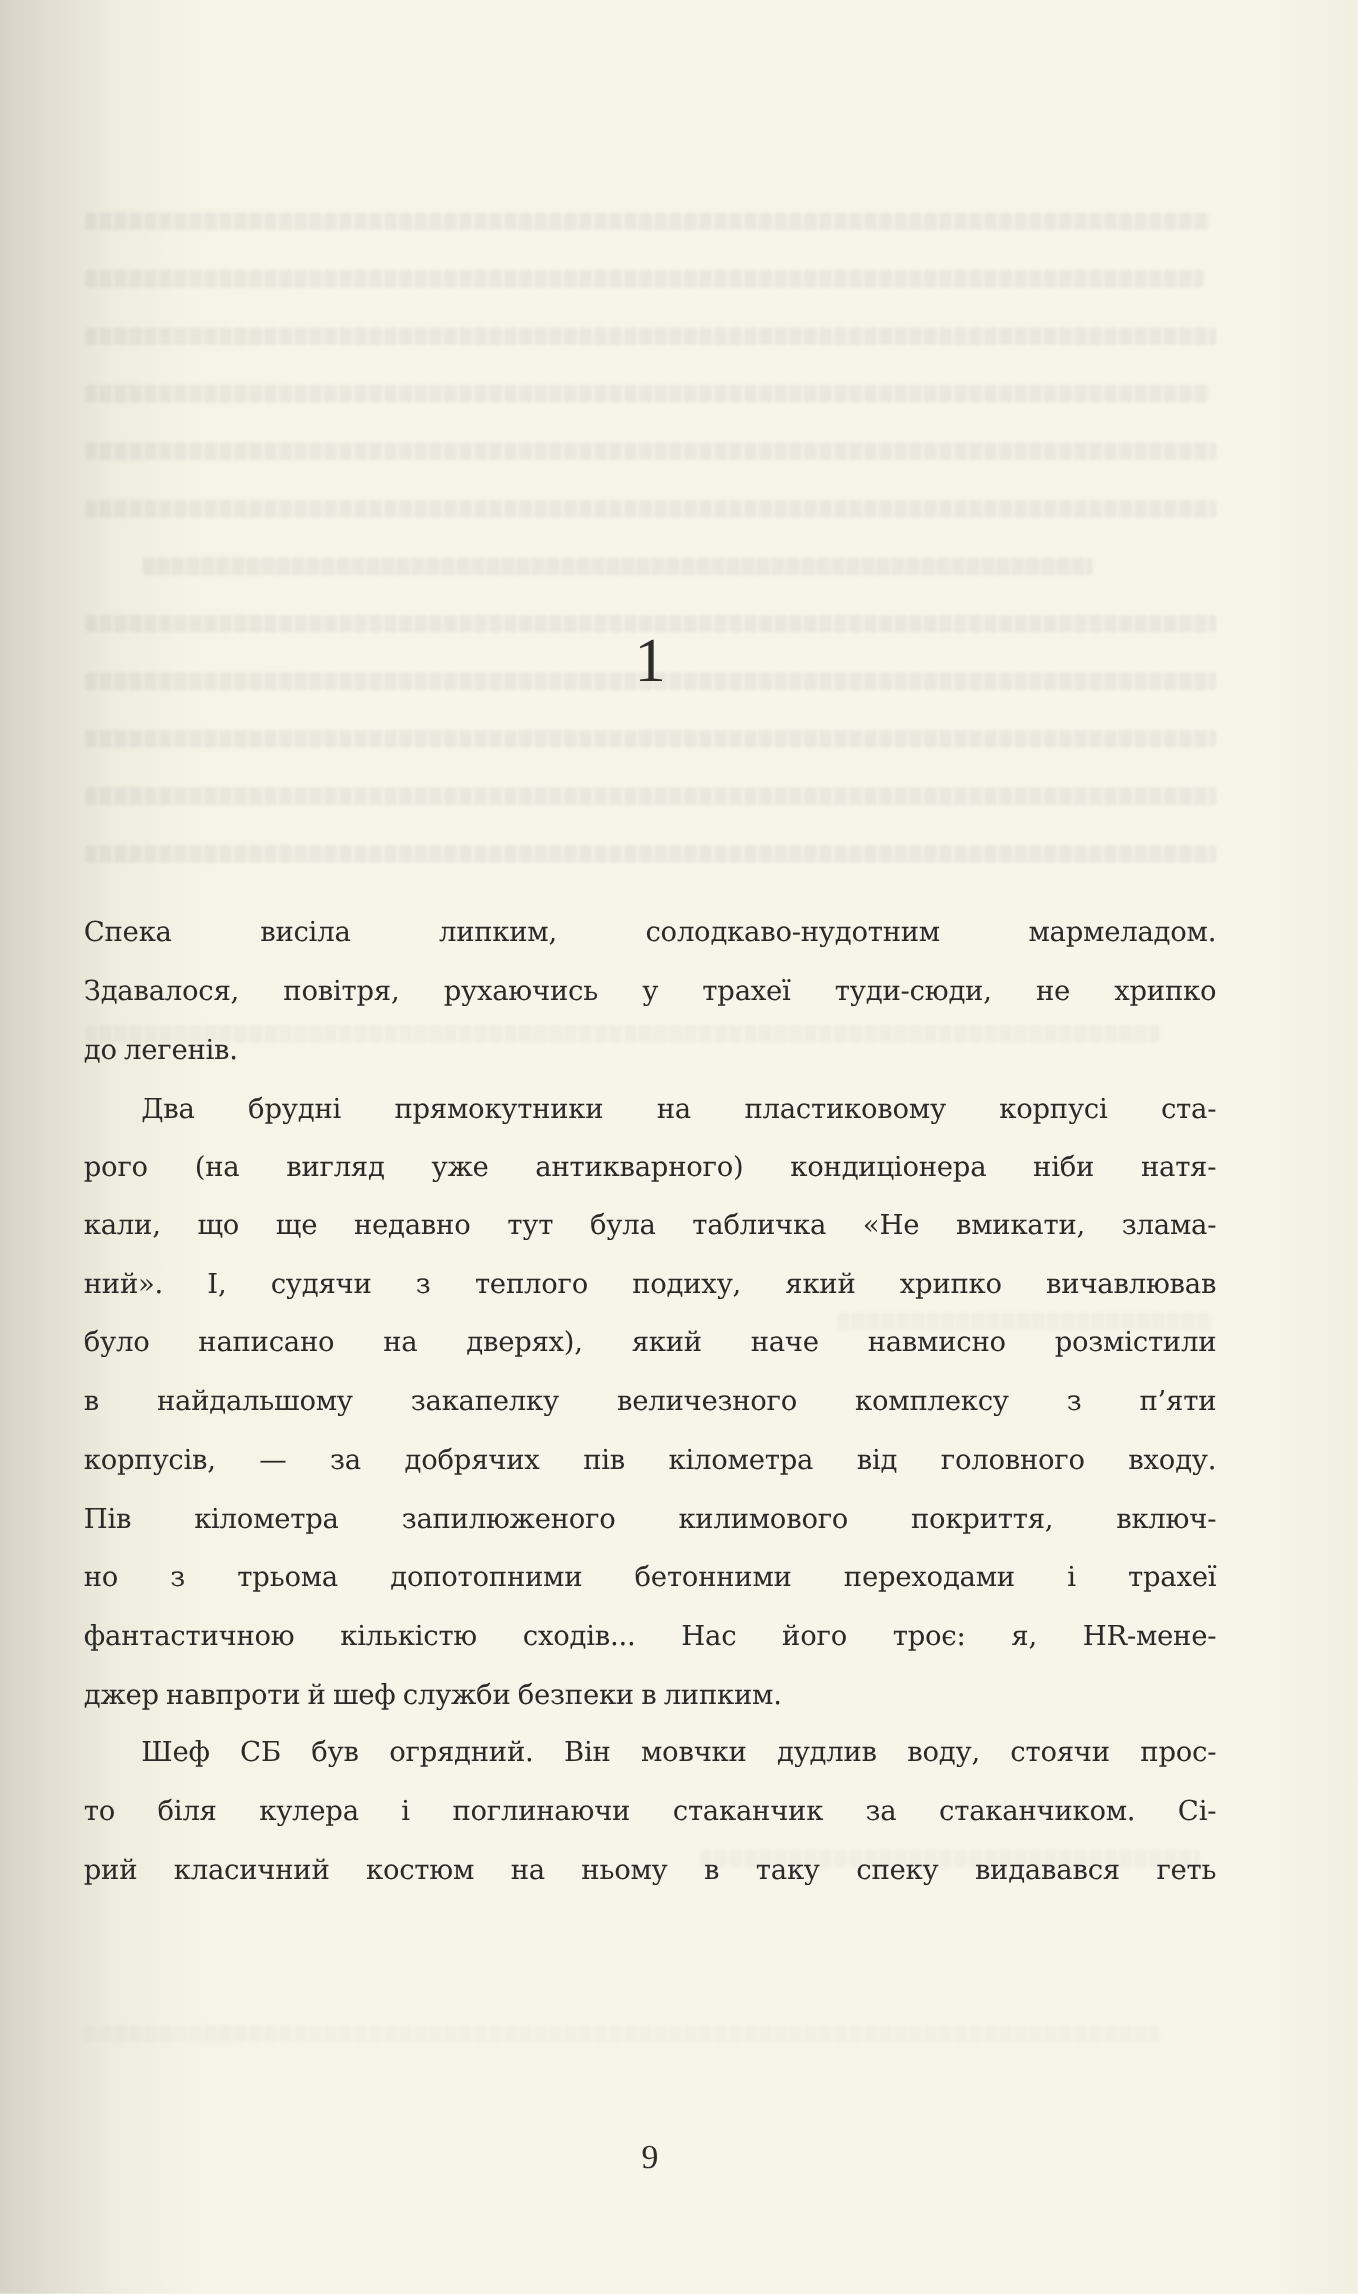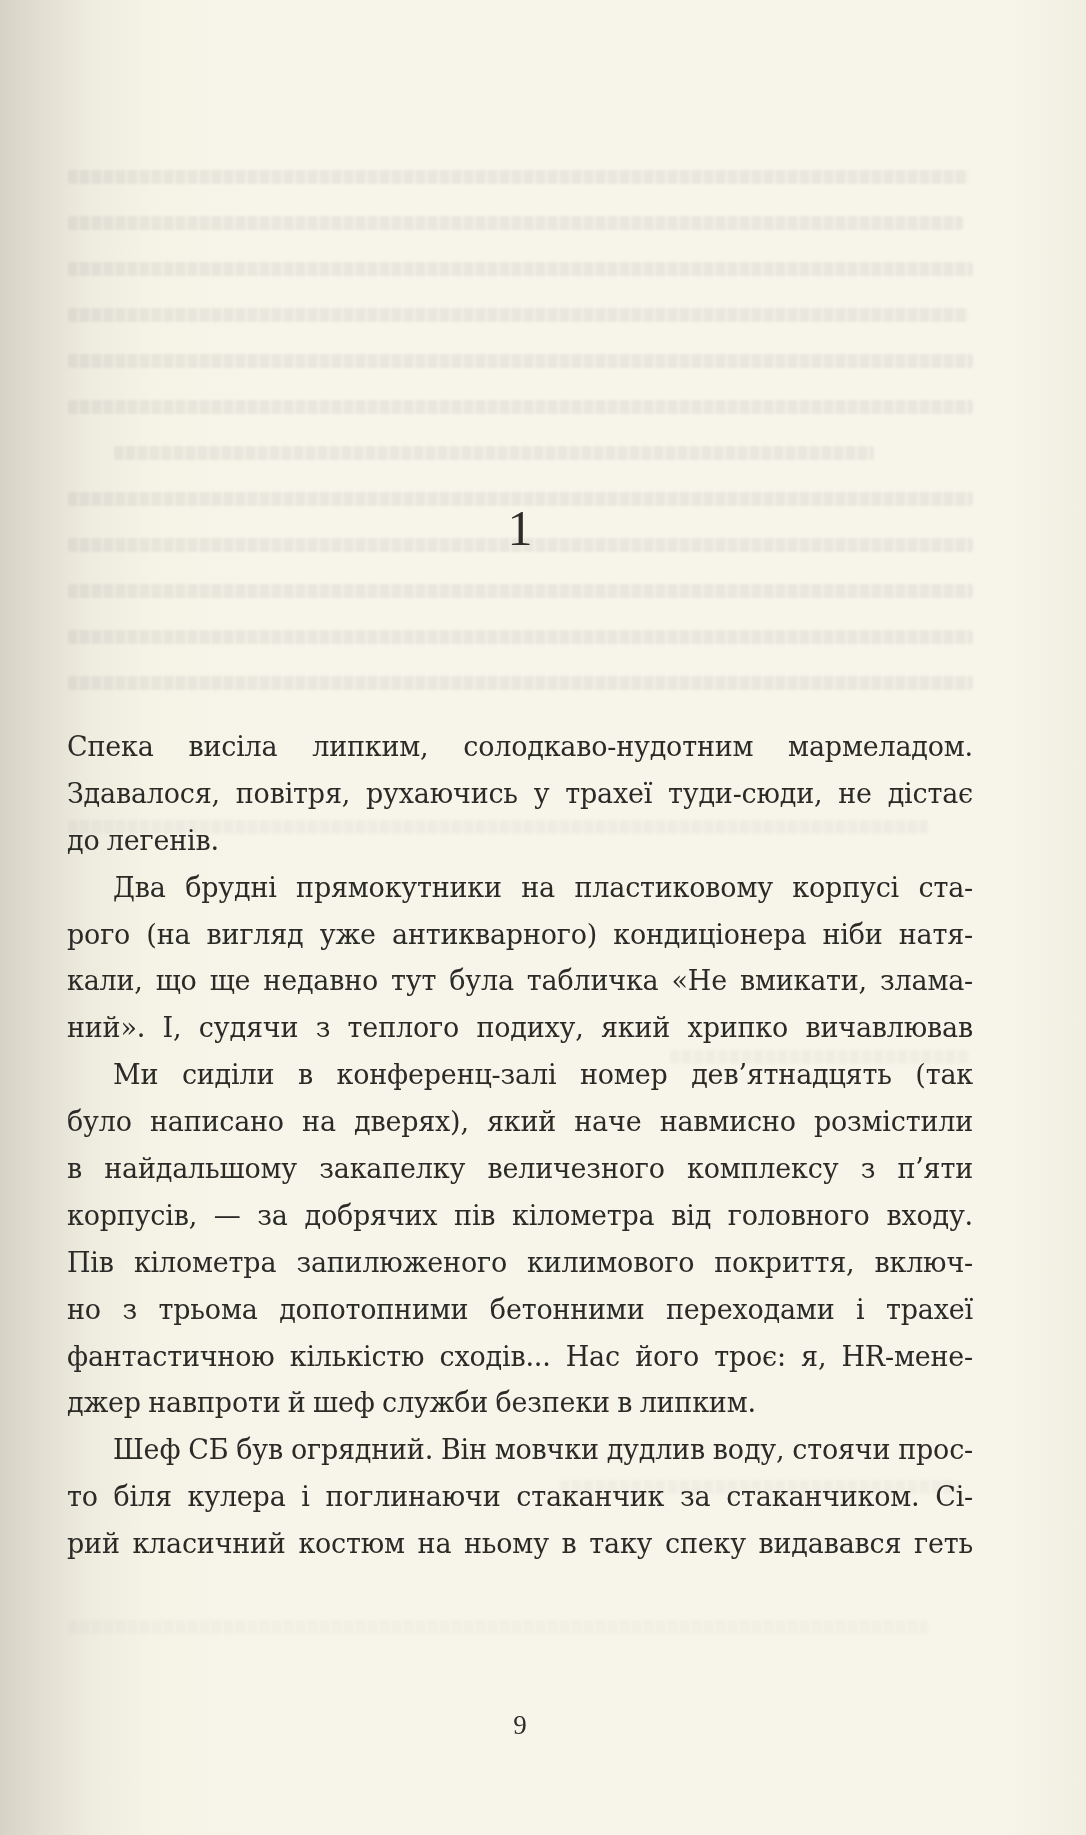--- a/index.html
+++ b/index.html
@@ -46,21 +46,21 @@
   .body-text {
     position: absolute;
     left: 67px;
     top: 727px;
     width: 906px;
   }
   .line {
     display: block;
     height: 46.9px;
     line-height: 40px;
-    font-size: 27px;
+    font-size: 22px;
     white-space: nowrap;
     text-align: justify;
     text-align-last: justify;
     letter-spacing: -0.2px;
     word-spacing: -1px;
   }
   .line.last {
     text-align-last: left;
   }
   .line.indent {
@@ -100,31 +100,30 @@
   <div class="bleed" style="top:1050px;width:300px;left:670px;opacity:0.5"></div>
   <div class="bleed" style="top:1480px;width:400px;left:560px;opacity:0.5"></div>
   <div class="bleed" style="top:1620px;width:860px;opacity:0.4"></div>
 </div>
 
 <div class="chapter-number">1</div>
 
 <div class="body-text">
   <div>
     <span class="line">Спека висіла липким, солодкаво-нудотним мармеладом.</span>
-    <span class="line">Здавалося, повітря, рухаючись у трахеї туди-сюди, не дістає</span>
+    <span class="line">Здавалося, повітря, рухаючись у трахеї туди-сюди, не хрипко</span>
     <span class="line last">до легенів.</span>
   </div>
   <div>
     <span class="line indent">Два брудні прямокутники на пластиковому корпусі ста-</span>
     <span class="line">рого (на вигляд уже антикварного) кондиціонера ніби натя-</span>
     <span class="line">кали, що ще недавно тут була табличка «Не вмикати, злама-</span>
     <span class="line">ний». І, судячи з теплого подиху, який хрипко вичавлював</span>
   </div>
   <div>
-    <span class="line indent">Ми сиділи в конференц-залі номер дев’ятнадцять (так</span>
     <span class="line">було написано на дверях), який наче навмисно розмістили</span>
     <span class="line">в найдальшому закапелку величезного комплексу з п’яти</span>
     <span class="line">корпусів, — за добрячих пів кілометра від головного входу.</span>
     <span class="line">Пів кілометра запилюженого килимового покриття, включ-</span>
     <span class="line">но з трьома допотопними бетонними переходами і трахеї</span>
     <span class="line">фантастичною кількістю сходів... Нас його троє: я, HR-мене-</span>
     <span class="line last">джер навпроти й шеф служби безпеки в липким.</span>
   </div>
   <div>
     <span class="line indent">Шеф СБ був огрядний. Він мовчки дудлив воду, стоячи прос-</span>

